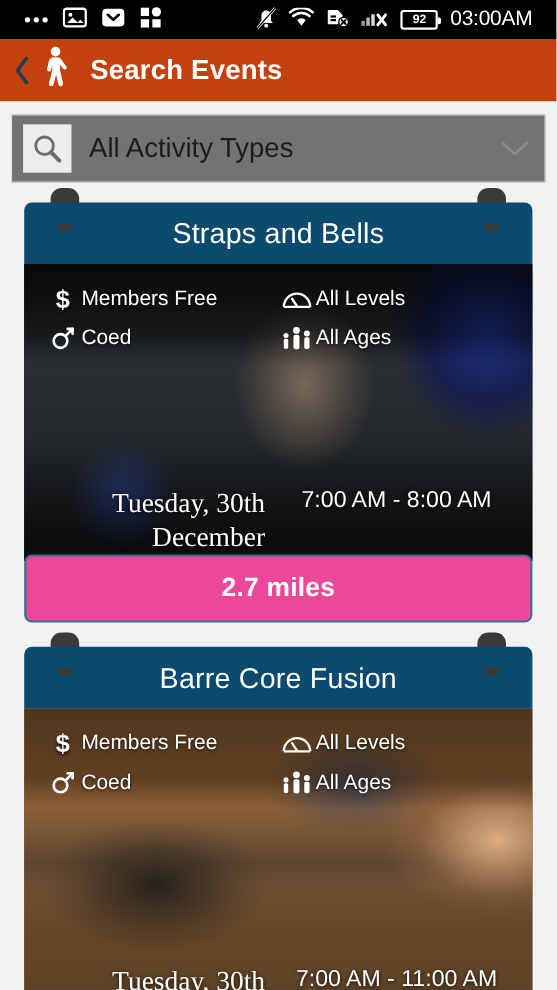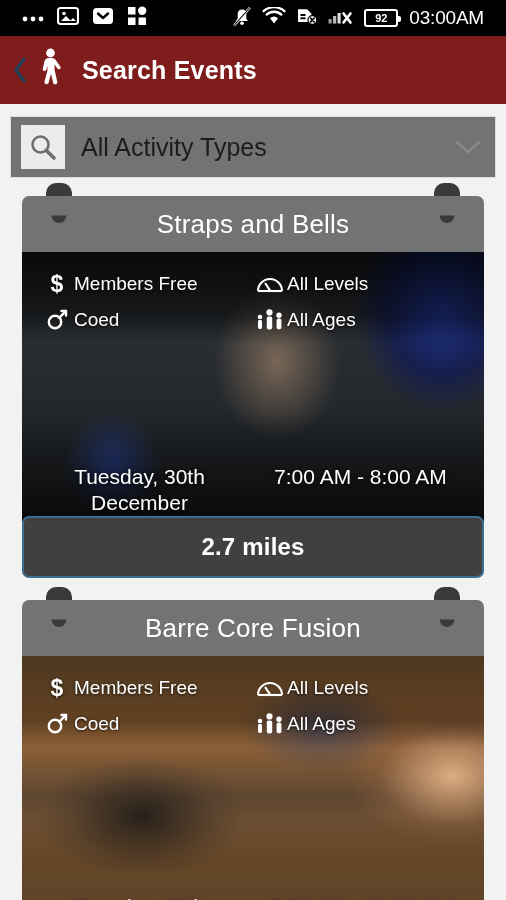--- a/index.html
+++ b/index.html
@@ -43,22 +43,22 @@
     position: absolute;
     right: -5px; top: 5px;
     width: 3px; height: 6px;
     background: #fff;
     border-radius: 0 2px 2px 0;
   }
   .batt span { font-size: 11px; font-weight: bold; color: #fff; line-height: 1; }
 
   
   .app-header {
-    height: 68px;
-    background: #7f1d1d;
+    height: 56px;
+    background: #c2410c;
     display: flex;
     align-items: center;
     padding: 0 12px;
     gap: 6px;
   }
   .back-chevron { width: 16px; display: flex; align-items: center; justify-content: center; }
   .app-logo { width: 34px; height: 46px; display: flex; align-items: center; justify-content: center; }
   .app-title {
     color: #fff;
     font-size: 25px;
@@ -96,21 +96,21 @@
   
   .list {
     padding: 18px 22px 0 22px;
     height: 738px;
     overflow: hidden;
   }
   .card { position: relative; margin-bottom: 22px; }
 
   .card-header {
     position: relative;
-    background: #737373;
+    background: #0c4a6e;
     height: 56px;
     border-radius: 7px 7px 0 0;
     display: flex;
     align-items: center;
     justify-content: center;
     z-index: 3;
   }
   
   .tab {
     position: absolute;
@@ -217,39 +217,40 @@
   .when {
     position: absolute;
     left: 0; right: 0;
     bottom: 6px;
     display: flex;
     align-items: flex-start;
     padding: 0 16px;
   }
   .when-date {
     flex: 1 1 50%;
+    text-align: right;
+    color: #fff;
+    font-size: 25px;
+    line-height: 1.25;
+    text-shadow: 0 1px 4px rgba(0,0,0,.85);
+    padding-right: 12px;
+    font-family: Liberation Serif, serif;
+  }
+  .when-time {
+    flex: 1 1 50%;
     text-align: center;
     color: #fff;
     font-size: 21px;
     line-height: 1.25;
     text-shadow: 0 1px 4px rgba(0,0,0,.85);
-    padding-right: 12px;
-  }
-  .when-time {
-    flex: 1 1 50%;
-    text-align: center;
-    color: #fff;
-    font-size: 21px;
-    line-height: 1.25;
-    text-shadow: 0 1px 4px rgba(0,0,0,.85);
   }
 
   .card-footer {
     height: 62px;
-    background: #404040;
+    background: #ec4899;
     border: 2px solid #3c6e92;
     border-radius: 7px;
     margin-top: -6px;
     position: relative;
     z-index: 5;
     display: flex;
     align-items: center;
     justify-content: center;
   }
   .card-footer-text {

